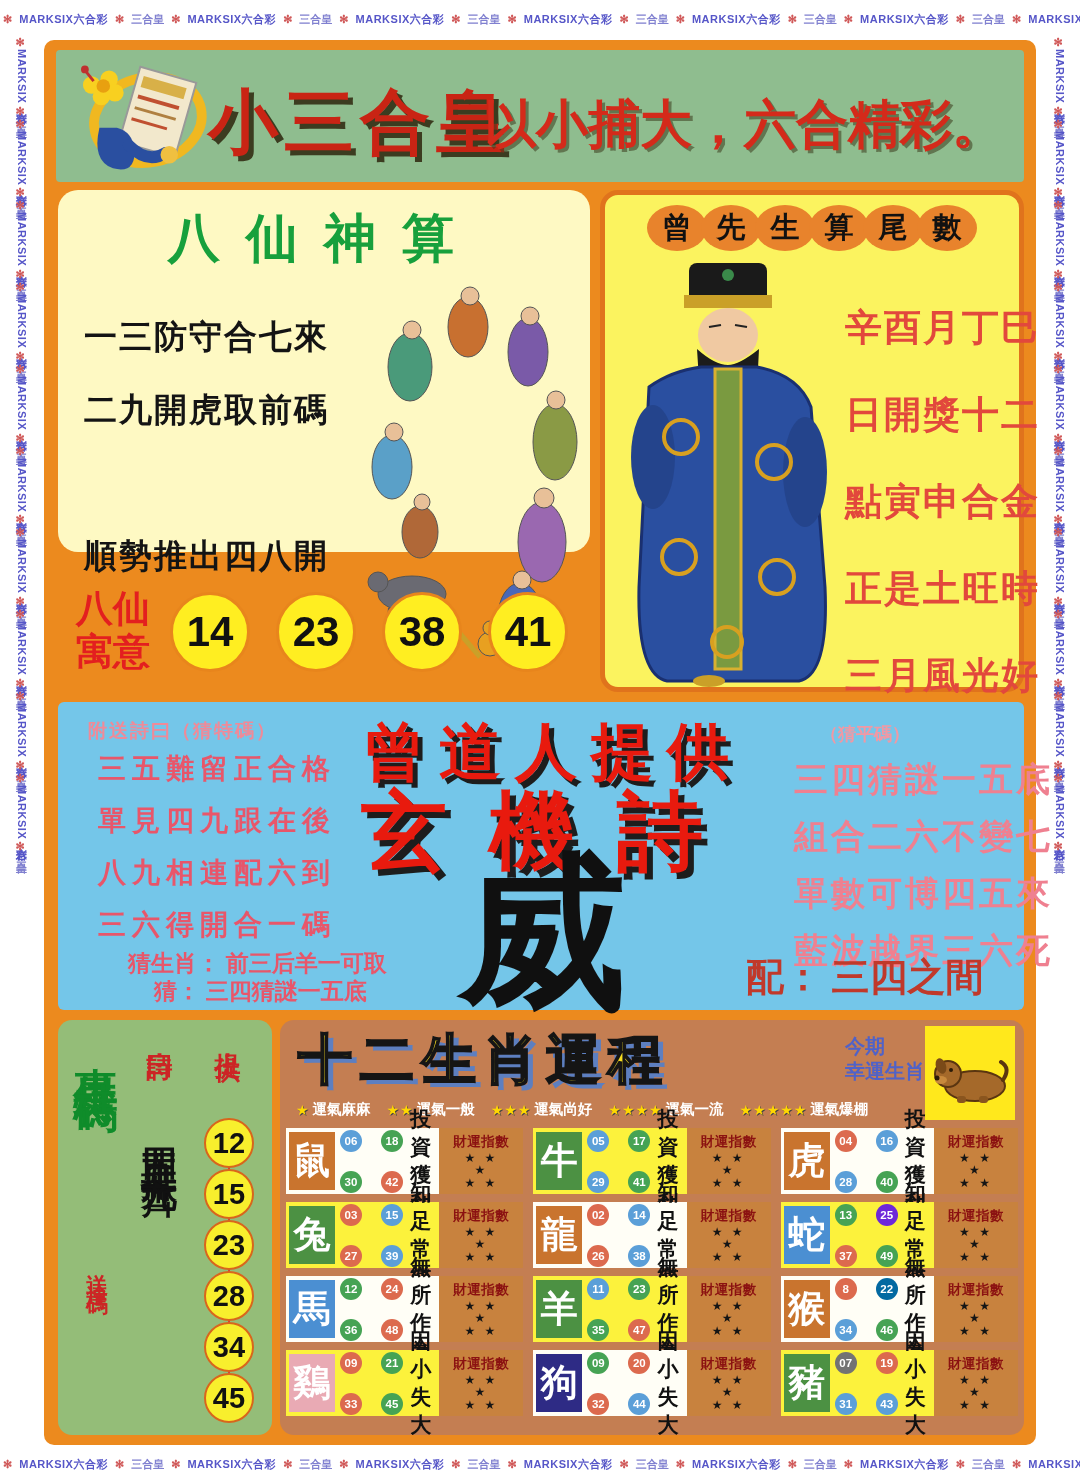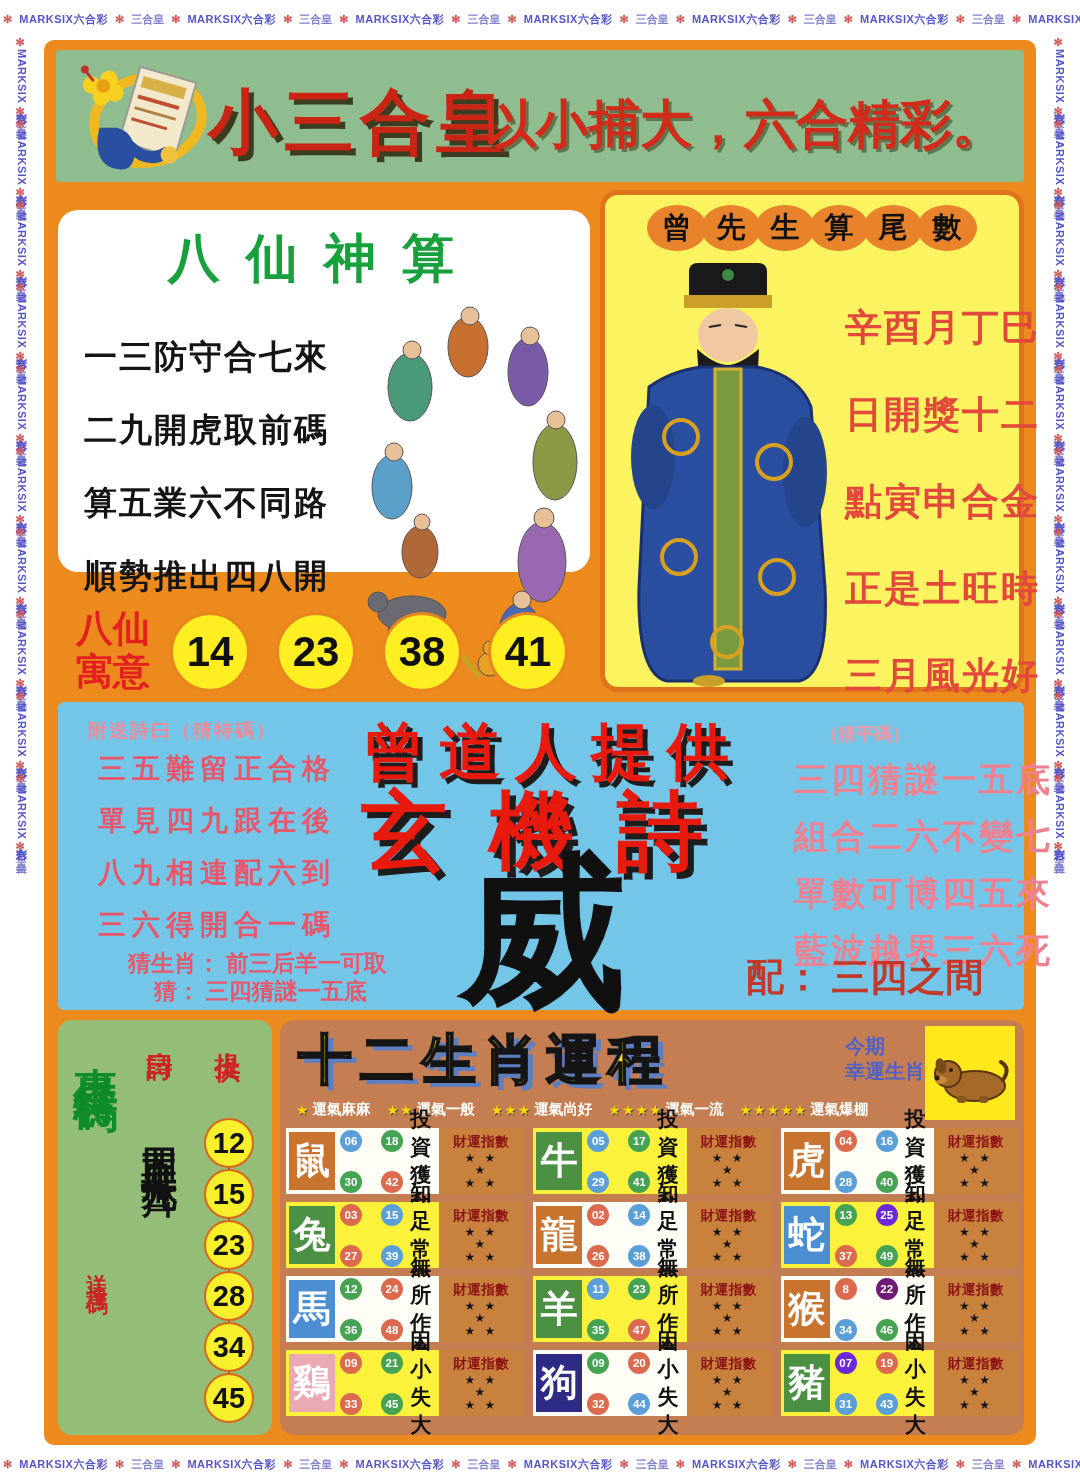--- a/index.html
+++ b/index.html
@@ -22,21 +22,21 @@
   
   .header{position:absolute;left:12px;top:10px;width:968px;height:132px;background:#8fbd8f;border-radius:4px;}
   .logo{position:absolute;left:14px;top:2px;width:150px;height:128px;}
   .page-title{position:absolute;left:152px;top:26px;font-size:70px;font-weight:900;color:#c92414;
               letter-spacing:6px;font-family:"Liberation Sans",sans-serif;
               text-shadow:5px 5px 0 #3c3c20;white-space:nowrap;}
   .page-slogan{position:absolute;left:428px;top:40px;font-size:52px;font-weight:900;color:#d42a1a;
                text-shadow:3px 3px 0 rgba(60,60,30,.55);white-space:nowrap;}
 
   
-  .baxian{position:absolute;left:14px;top:150px;width:532px;height:362px;background:#ffffff;border-radius:20px;margin-top:20px;}
+  .baxian{position:absolute;left:14px;top:150px;width:532px;height:362px;background:#fef9c3;border-radius:20px;}
   .baxian-title{position:absolute;left:0;top:14px;width:100%;text-align:center;font-size:52px;font-weight:900;
                 color:#17a03c;letter-spacing:26px;font-family:"Liberation Serif",serif;white-space:nowrap;}
   .bx-line{position:absolute;left:26px;font-size:33px;font-weight:900;color:#141414;letter-spacing:2px;white-space:nowrap;}
   .immortals{position:absolute;left:292px;top:82px;width:232px;height:400px;}
   .baxian-label{position:absolute;left:18px;top:398px;font-size:37px;font-weight:900;color:#e31f1f;line-height:1.15;}
   .baxian-balls{position:absolute;left:112px;top:402px;display:flex;gap:26px;}
   .ball-lg{width:74px;height:74px;border-radius:50%;background:#ffee21;border:3px solid #e8851c;
            display:flex;align-items:center;justify-content:center;font-size:42px;font-weight:bold;color:#111;}
 
   
@@ -285,21 +285,20 @@
         <circle cx="100" cy="106" r="9" fill="#f0c040"></circle>
       </svg>
       <div class="page-title">小三合皇</div>
       <div class="page-slogan">以小捕大，六合精彩。</div>
     </div>
 
     <div class="baxian">
       <div class="baxian-title">八仙神算</div>
       <div class="bx-line" style="top:125px;">一三防守合七來</div>
       <div class="bx-line" style="top:198px;">二九開虎取前碼</div>
-      <div class="bx-line" style="top:271px;">算五業六不同路</div>
       <div class="bx-line" style="top:344px;">順勢推出四八開</div>
       <svg class="immortals" viewBox="0 0 232 400">
         <g stroke="#555" stroke-width="1">
           <ellipse cx="60" cy="95" rx="22" ry="34" fill="#4a9a7a"></ellipse>
             <circle cx="62" cy="58" r="9" fill="#e8c098"></circle>
           <ellipse cx="118" cy="55" rx="20" ry="30" fill="#c87030"></ellipse>
             <circle cx="120" cy="24" r="9" fill="#e8c098"></circle>
           <ellipse cx="178" cy="80" rx="20" ry="34" fill="#7a5aa8"></ellipse>
             <circle cx="180" cy="44" r="9" fill="#e8c098"></circle>
           <ellipse cx="205" cy="170" rx="22" ry="38" fill="#8a9a45"></ellipse>
@@ -589,21 +588,21 @@
                 <div>★ ★</div>
                 <div>★</div>
                 <div>★ ★</div>
               </div>
             </div>
           </div>
           <div class="zcard" style="background: rgb(255, 254, 246);">
             <div class="zanimal" style="background: rgb(201, 116, 46);">猴</div>
             <div class="znums">
               <div class="zball" style="background: rgb(220, 106, 78);">8</div>
-              <div class="zball" style="background: #701a75;">22</div>
+              <div class="zball" style="background: #0369a1;">22</div>
               <div class="zball" style="background: rgb(91, 159, 216);">34</div>
               <div class="zball" style="background: rgb(70, 163, 84);">46</div>
             </div>
             <div class="zfortune">無所作為</div>
             <div class="zindex">
               <div class="zindex-label">財運指數</div>
               <div class="sx">
                 <div>★ ★</div>
                 <div>★</div>
                 <div>★ ★</div>
@@ -642,21 +641,21 @@
               <div class="sx">
                 <div>★ ★</div>
                 <div>★</div>
                 <div>★ ★</div>
               </div>
             </div>
           </div>
           <div class="zcard" style="background: rgb(252, 242, 60);">
             <div class="zanimal" style="background: rgb(76, 145, 67);">豬</div>
             <div class="znums">
-              <div class="zball" style="background: #6d28d9;">07</div>
+              <div class="zball" style="background: #737373;">07</div>
               <div class="zball" style="background: rgb(220, 106, 78);">19</div>
               <div class="zball" style="background: rgb(91, 159, 216);">31</div>
               <div class="zball" style="background: rgb(91, 159, 216);">43</div>
             </div>
             <div class="zfortune">因小失大</div>
             <div class="zindex">
               <div class="zindex-label">財運指數</div>
               <div class="sx">
                 <div>★ ★</div>
                 <div>★</div>

